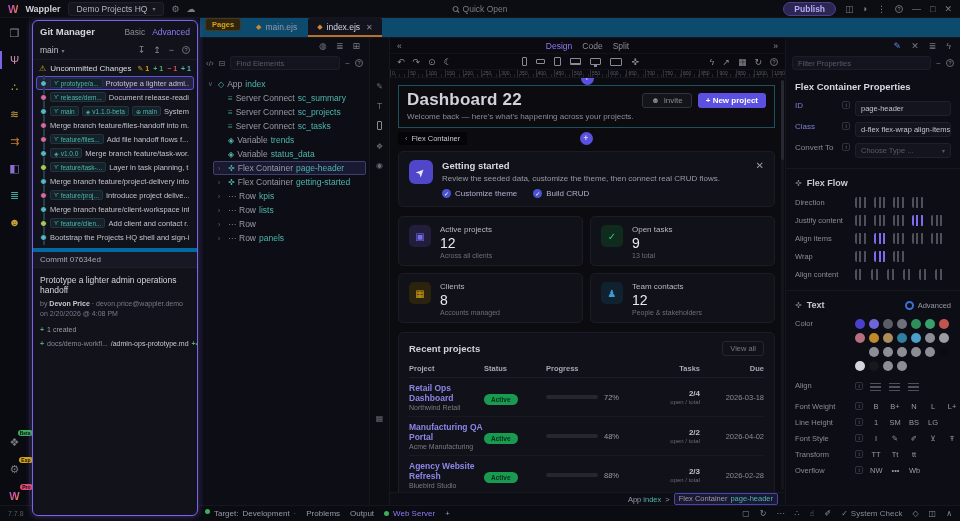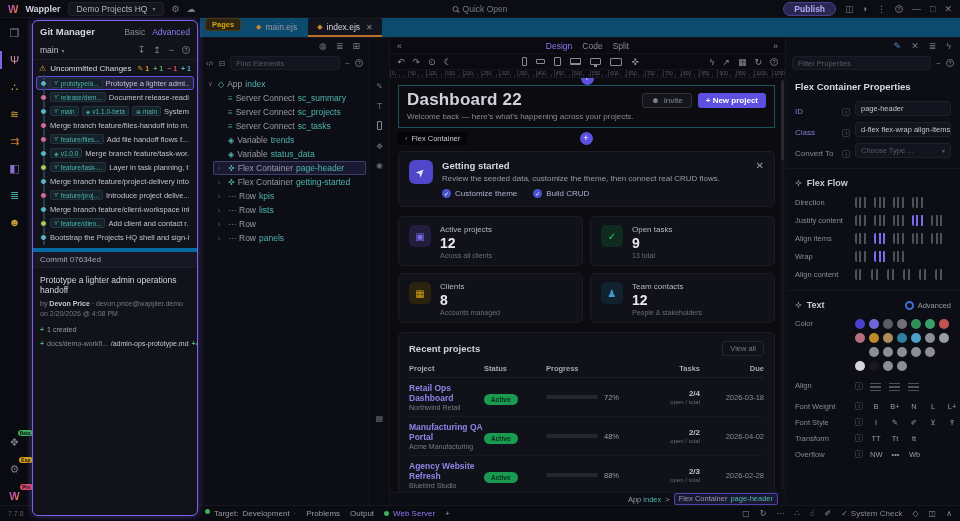--- a/index.html
+++ b/index.html
@@ -107,21 +107,21 @@
 .gs-ic span{transform:rotate(-45deg)}
 .gs-t{font-size:9.5px;color:#d8d8e2;font-weight:bold}
 .gs-x{font-size:8px;color:#9a9aa8;margin-top:3px}
 .gs-checks{display:flex;gap:16px;margin-top:6px;font-size:8px;color:#b0b0cf;align-items:center}
 .chk{width:9px;height:9px;border-radius:50%;background:#4a54cf;color:#fff;font-size:6px;display:inline-flex;align-items:center;justify-content:center;margin-right:4px}
 .gs-close{position:absolute;right:10px;top:8px;color:#9a9aa4;font-size:10px}
 .kpis{display:grid;grid-template-columns:1fr 1fr;gap:7px;margin-top:9px}
 .kpi{background:#111119;border:1px solid #1c1c27;border-radius:5px;padding:8px 10px;display:flex;gap:9px;height:50px}
 .kpi-ic{width:22px;height:22px;border-radius:5px;display:flex;align-items:center;justify-content:center;font-size:10px;flex:none}
 .kpi-l{font-size:8px;color:#b8b8c0}
-.kpi-v{font-size:14px;font-weight:bold;color:#e8e8ee;margin-top:1px}
+.kpi-v{font-size:14px;font-weight:normal;color:#e8e8ee;margin-top:1px}
 .kpi-s{font-size:7px;color:#6e6e78;margin-top:1px}
 .rp{margin-top:9px;background:#111119;border:1px solid #1c1c27;border-radius:5px;padding:8px 10px}
 .rp-h{display:flex;justify-content:space-between;align-items:center}
 .rp-t{font-size:9.5px;font-weight:bold;color:#d0d0da}
 .viewall{border:1px solid #26262f;color:#7a7a84;font-size:7.5px;padding:2px 7px;border-radius:3px}
 .thead,.trow{display:flex;align-items:center}
 .thead{font-size:7.5px;color:#a8a8b4;font-weight:bold;padding:8px 0 4px;border-bottom:1px solid #1e1e28}
 .trow{padding:5px 0;border-bottom:1px solid #191923}
 .c-p{flex:1.5;min-width:0}.c-s{width:62px;flex:none}.c-pr{width:108px;flex:none;display:flex;align-items:center;gap:6px}
 .c-t{width:46px;flex:none;text-align:right}.c-d{width:64px;flex:none;text-align:right}
@@ -138,21 +138,21 @@
 .vscroll{position:absolute;right:1px;top:2px;bottom:2px;width:3px;background:#14141c;border-radius:2px}
 .vscroll i{display:block;width:3px;height:80px;background:#282832;border-radius:2px}
 .crumb{height:13px;background:#0d0d15;border-top:1px solid #17171f;display:flex;justify-content:flex-end;align-items:center;gap:4px;padding:0 7px;font-size:7.5px;color:#9a9aa4}
 .crumb .teal{color:#4db6ac}
 .crumb-cur{border:1px solid #4a44b0;background:#191933;padding:0 4px;border-radius:2px;display:flex;gap:3px;line-height:10px}
 
 .props{width:175px;background:#0d0d15;border-left:1px solid #16161f;display:flex;flex-direction:column;flex:none;overflow:hidden}
 .p-icons{height:16px;display:flex;justify-content:flex-end;gap:10px;padding:3px 9px;color:#7a7a86;font-size:9px}
 .p-icons .blue{color:#5b8dd9}
 .p-title{padding:9px 9px 6px;font-weight:bold;color:#d8d8e2;font-size:9.5px}
-.field{display:flex;align-items:flex-end;gap:5px;padding:3px 9px}
+.field{display:flex;align-items:flex-start;gap:5px;padding:3px 9px}
 .f-label{width:42px;color:#8a8a94;font-size:8px;flex:none}
 .f-label.set{color:#7b82d0}
 .info{width:8px;height:8px;border:1px solid #32323e;border-radius:2px;font-size:5.5px;color:#7a7a86;display:inline-flex;align-items:center;justify-content:center;flex:none}
 .f-input{flex:1;height:15px;background:#14141e;border:1px solid #20202c;border-radius:3px;font-size:7.5px;color:#c4c4ce;padding:0 5px;display:flex;align-items:center;white-space:nowrap;overflow:hidden;min-width:0}
 .f-input.ph{color:#5a5a66;justify-content:space-between}
 .sec-h{display:flex;align-items:center;gap:5px;padding:9px 9px 5px;font-weight:bold;color:#c8c8d2;font-size:9px;border-top:1px solid #17171f;margin-top:7px}
 .sec-h .sic{color:#7a7a86;font-size:8px}
 .adv{margin-left:auto;display:flex;align-items:center;gap:4px;font-weight:normal;color:#9a9aa4;font-size:7.5px}
 .tog{width:9px;height:9px;border-radius:50%;border:2.5px solid #3d6fd9;display:inline-block}
 .ff-row{display:flex;align-items:center;padding:3.5px 9px;gap:0}
@@ -804,20 +804,28 @@
             <div class="ff-row">
     <span class="ff-label">Font Weight</span>
     <span class="info" style="margin-right:7px">i</span>
               <span class="opt">B</span>
               <span class="opt">B+</span>
               <span class="opt">N</span>
               <span class="opt">L</span>
               <span class="opt">L+</span>
             </div>
             <div class="ff-row">
+    <span class="ff-label">Line Height</span>
+    <span class="info" style="margin-right:7px">i</span>
+              <span class="opt">1</span>
+              <span class="opt">SM</span>
+              <span class="opt">BS</span>
+              <span class="opt">LG</span>
+            </div>
+            <div class="ff-row">
     <span class="ff-label">Font Style</span>
     <span class="info" style="margin-right:7px">i</span>
               <span class="opt">I</span>
               <span class="opt">✎</span>
               <span class="opt">✐</span>
               <span class="opt">⊻</span>
               <span class="opt">Ŧ</span>
             </div>
             <div class="ff-row">
     <span class="ff-label">Transform</span>

